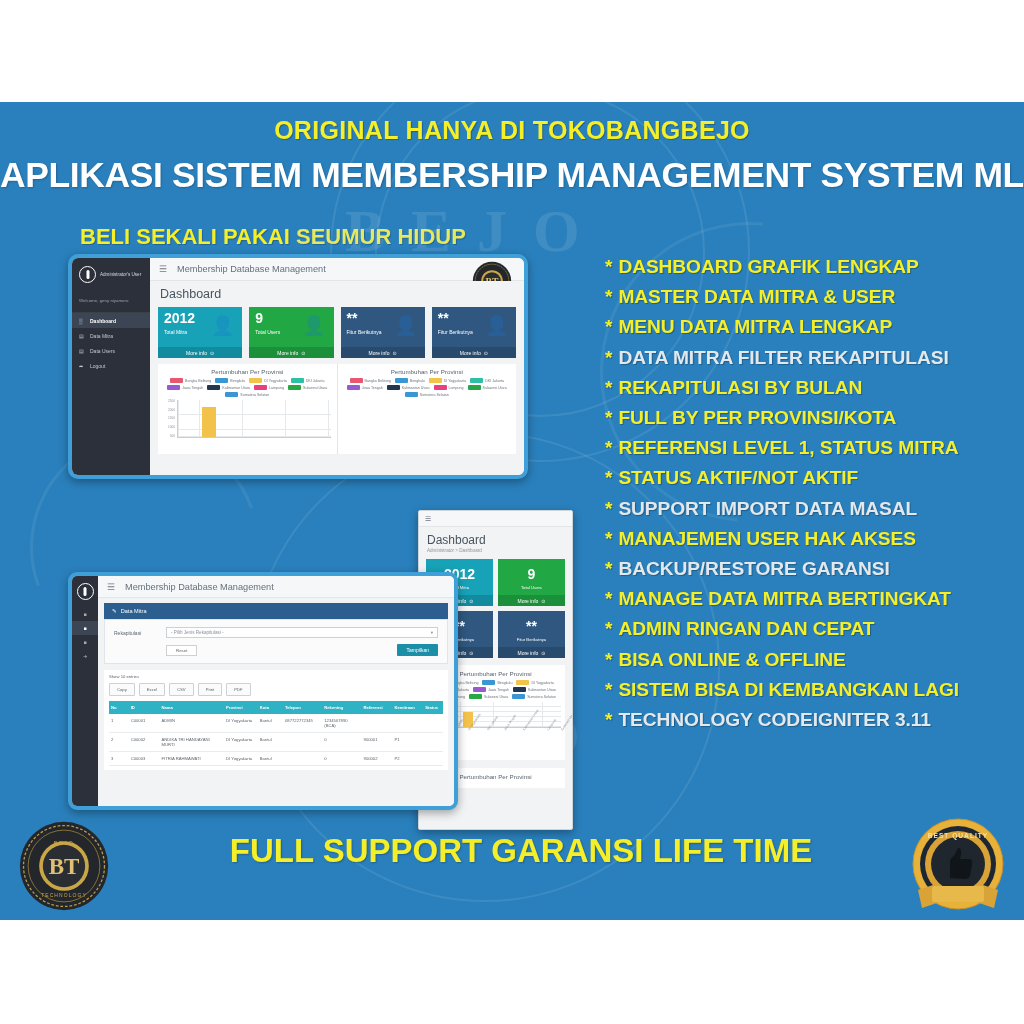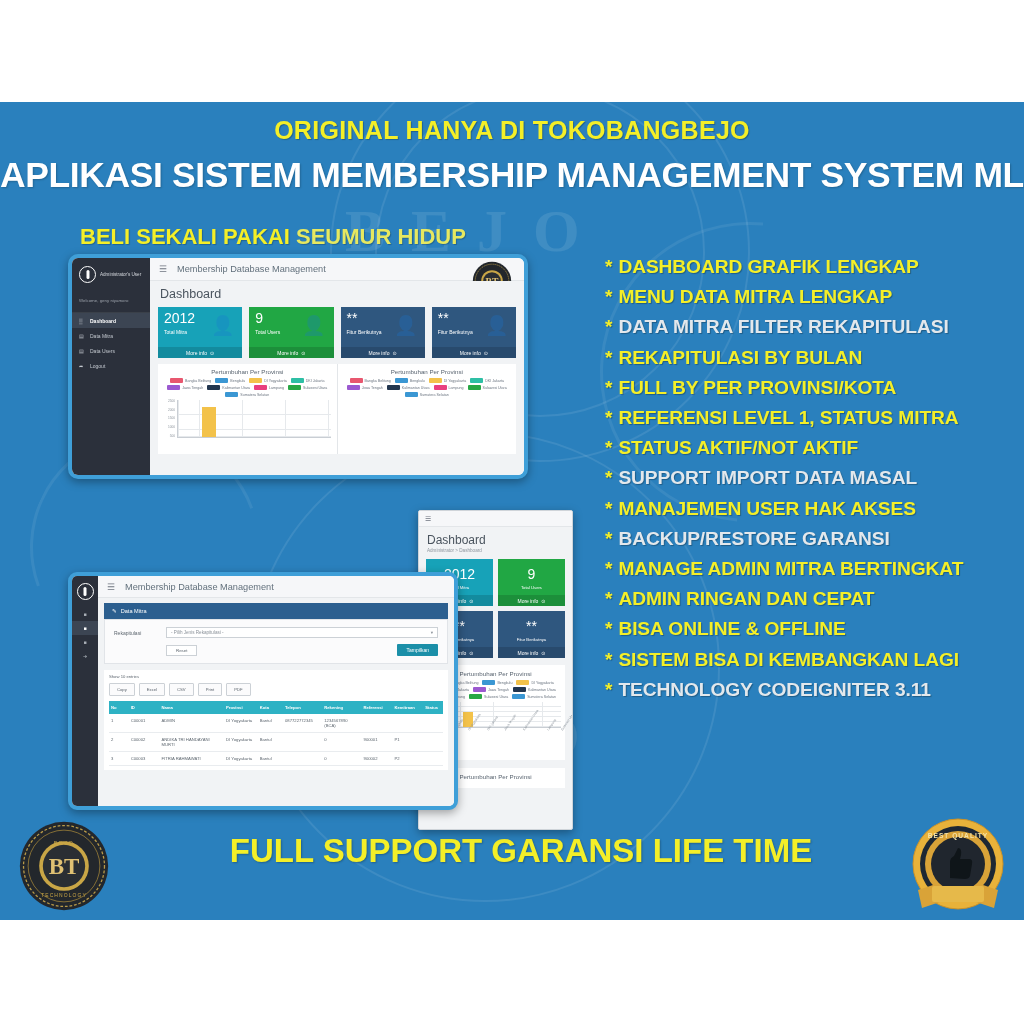--- a/index.html
+++ b/index.html
@@ -153,21 +153,21 @@
   .content {
     position: absolute; left: 78px; right: 0; top: 23px; bottom: 0;
     background: #f1f3f5; padding: 5px 8px 0 8px;
   }
   .page-title { color: #4a545e; font-size: 12.5px; margin: 1px 0 6px 2px; }
 
   .cards { display: flex; gap: 7px; }
   .card {
     flex: 1 1 0; height: 51px; position: relative; color: #fff; overflow: hidden;
   }
-  .card .num  { position: absolute; left: 6px; top: 3px; font-size: 14px; font-weight: normal; }
+  .card .num  { position: absolute; left: 6px; top: 3px; font-size: 14px; font-weight: bold; }
   .card .lbl  { position: absolute; left: 6px; top: 22px; font-size: 5px; }
   .card .pico { position: absolute; right: 7px; top: 7px; font-size: 19px; opacity: .28; }
   .card .more {
     position: absolute; left: 0; right: 0; bottom: 0; height: 11px;
     background: rgba(0,0,0,.14); font-size: 5px;
     display: flex; align-items: center; justify-content: center; gap: 3px;
   }
   .c-teal  { background: #17a2b8; }
   .c-green { background: #21a744; }
   .c-blue  { background: #2f577f; }
@@ -294,30 +294,31 @@
   <div class="wm-swirl" style="left:600px; top:120px; width:300px; height:300px; transform:rotate(-40deg);"></div>
   <div class="wm-text" style="left:345px; top:95px; font-size:60px;">BEJO</div>
   <div class="wm-text" style="left:345px; top:600px; font-size:60px;">BEJO</div>
 
   <div id="headline-sub">ORIGINAL HANYA DI TOKOBANGBEJO</div>
   <div id="headline-main">APLIKASI SISTEM MEMBERSHIP MANAGEMENT SYSTEM MLM</div>
   <div id="headline-tag"><span>BELI SEKALI PAKAI </span><span class="dim">SEUMUR HIDUP</span></div>
 
   <div id="features">
       <div class="feature yellow"><span class="star">*</span><span>DASHBOARD GRAFIK LENGKAP</span></div>
+      <div class="feature yellow"><span class="star">*</span><span>MASTER DATA MITRA &amp; USER</span></div>
       <div class="feature yellow"><span class="star">*</span><span>MENU DATA MITRA LENGKAP</span></div>
       <div class="feature white"><span class="star">*</span><span>DATA MITRA FILTER REKAPITULASI</span></div>
       <div class="feature yellow"><span class="star">*</span><span>REKAPITULASI BY BULAN</span></div>
       <div class="feature yellow"><span class="star">*</span><span>FULL BY PER PROVINSI/KOTA</span></div>
       <div class="feature yellow"><span class="star">*</span><span>REFERENSI LEVEL 1, STATUS MITRA</span></div>
       <div class="feature yellow"><span class="star">*</span><span>STATUS AKTIF/NOT AKTIF</span></div>
       <div class="feature white"><span class="star">*</span><span>SUPPORT IMPORT DATA MASAL</span></div>
       <div class="feature yellow"><span class="star">*</span><span>MANAJEMEN USER HAK AKSES</span></div>
       <div class="feature white"><span class="star">*</span><span>BACKUP/RESTORE GARANSI</span></div>
-      <div class="feature yellow"><span class="star">*</span><span>MANAGE ADMIN MITRA BERTINGKAT</span></div>
+      <div class="feature yellow"><span class="star">*</span><span>MANAGE DATA MITRA BERTINGKAT</span></div>
       <div class="feature yellow"><span class="star">*</span><span>ADMIN RINGAN DAN CEPAT</span></div>
       <div class="feature yellow"><span class="star">*</span><span>BISA ONLINE &amp; OFFLINE</span></div>
       <div class="feature yellow"><span class="star">*</span><span>SISTEM BISA DI KEMBANGKAN LAGI</span></div>
       <div class="feature white"><span class="star">*</span><span>TECHNOLOGY CODEIGNITER 3.11</span></div>
     </div>
 
   <div id="footer-text">FULL SUPPORT GARANSI LIFE TIME</div>
 
   <div class="seal" id="seal-bt">
     <svg viewBox="0 0 100 100" width="92" height="92">

